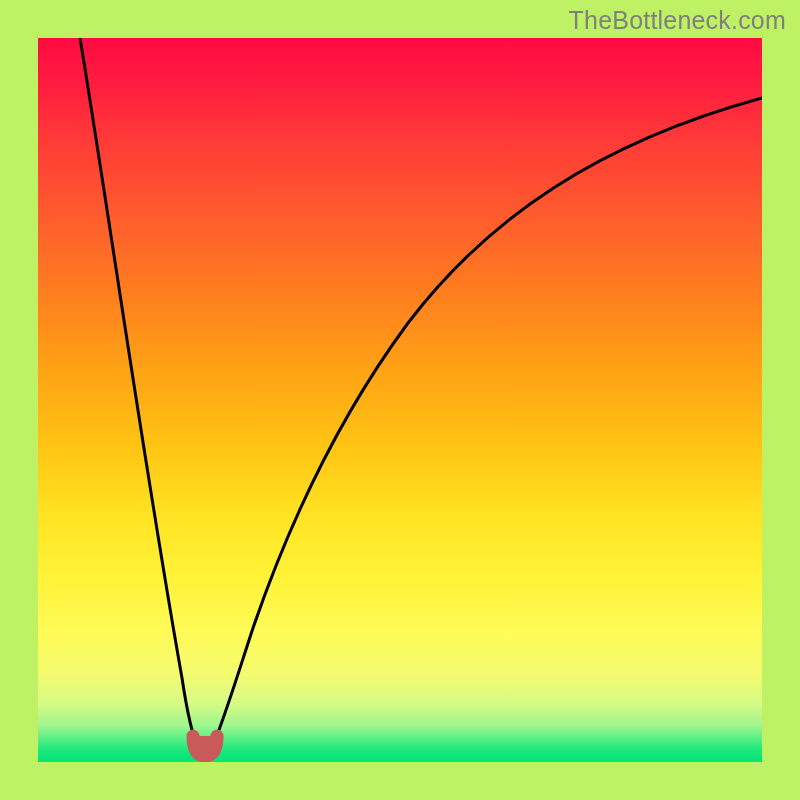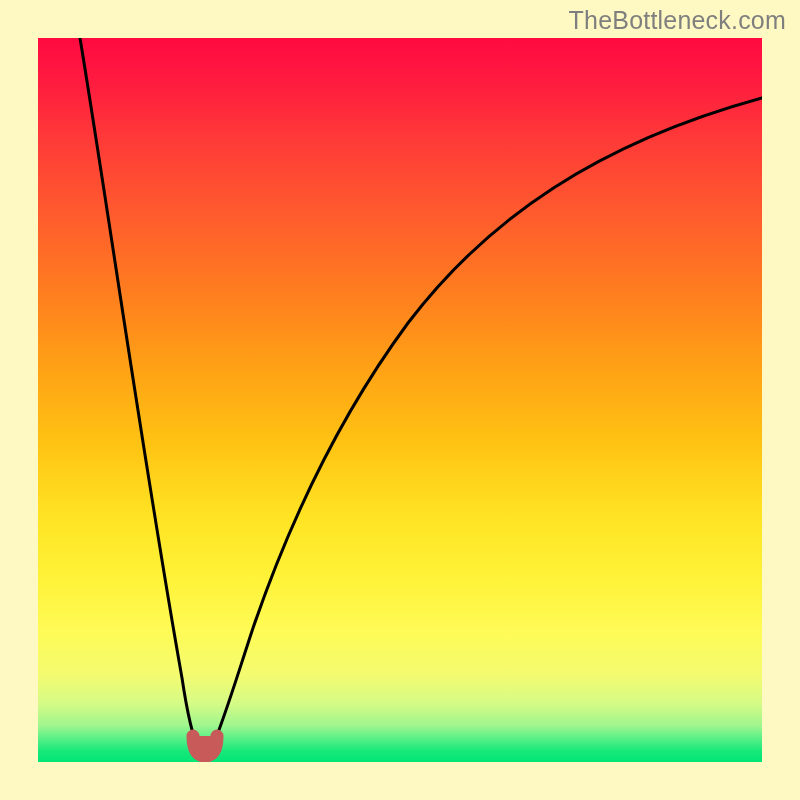--- a/index.html
+++ b/index.html
@@ -10,21 +10,21 @@
     background: #000;
     overflow: hidden;
     font-family: Arial, Helvetica, sans-serif;
   }
   .frame {
     position: absolute;
     left: 0;
     top: 0;
     width: 800px;
     height: 800px;
-    background: #fef9c3;
+    background: #bef264;
   }
   .watermark {
     position: absolute;
     top: 6px;
     right: 14px;
     color: #7f7f7f;
     font-size: 25px;
     letter-spacing: 0.2px;
     z-index: 10;
   }

